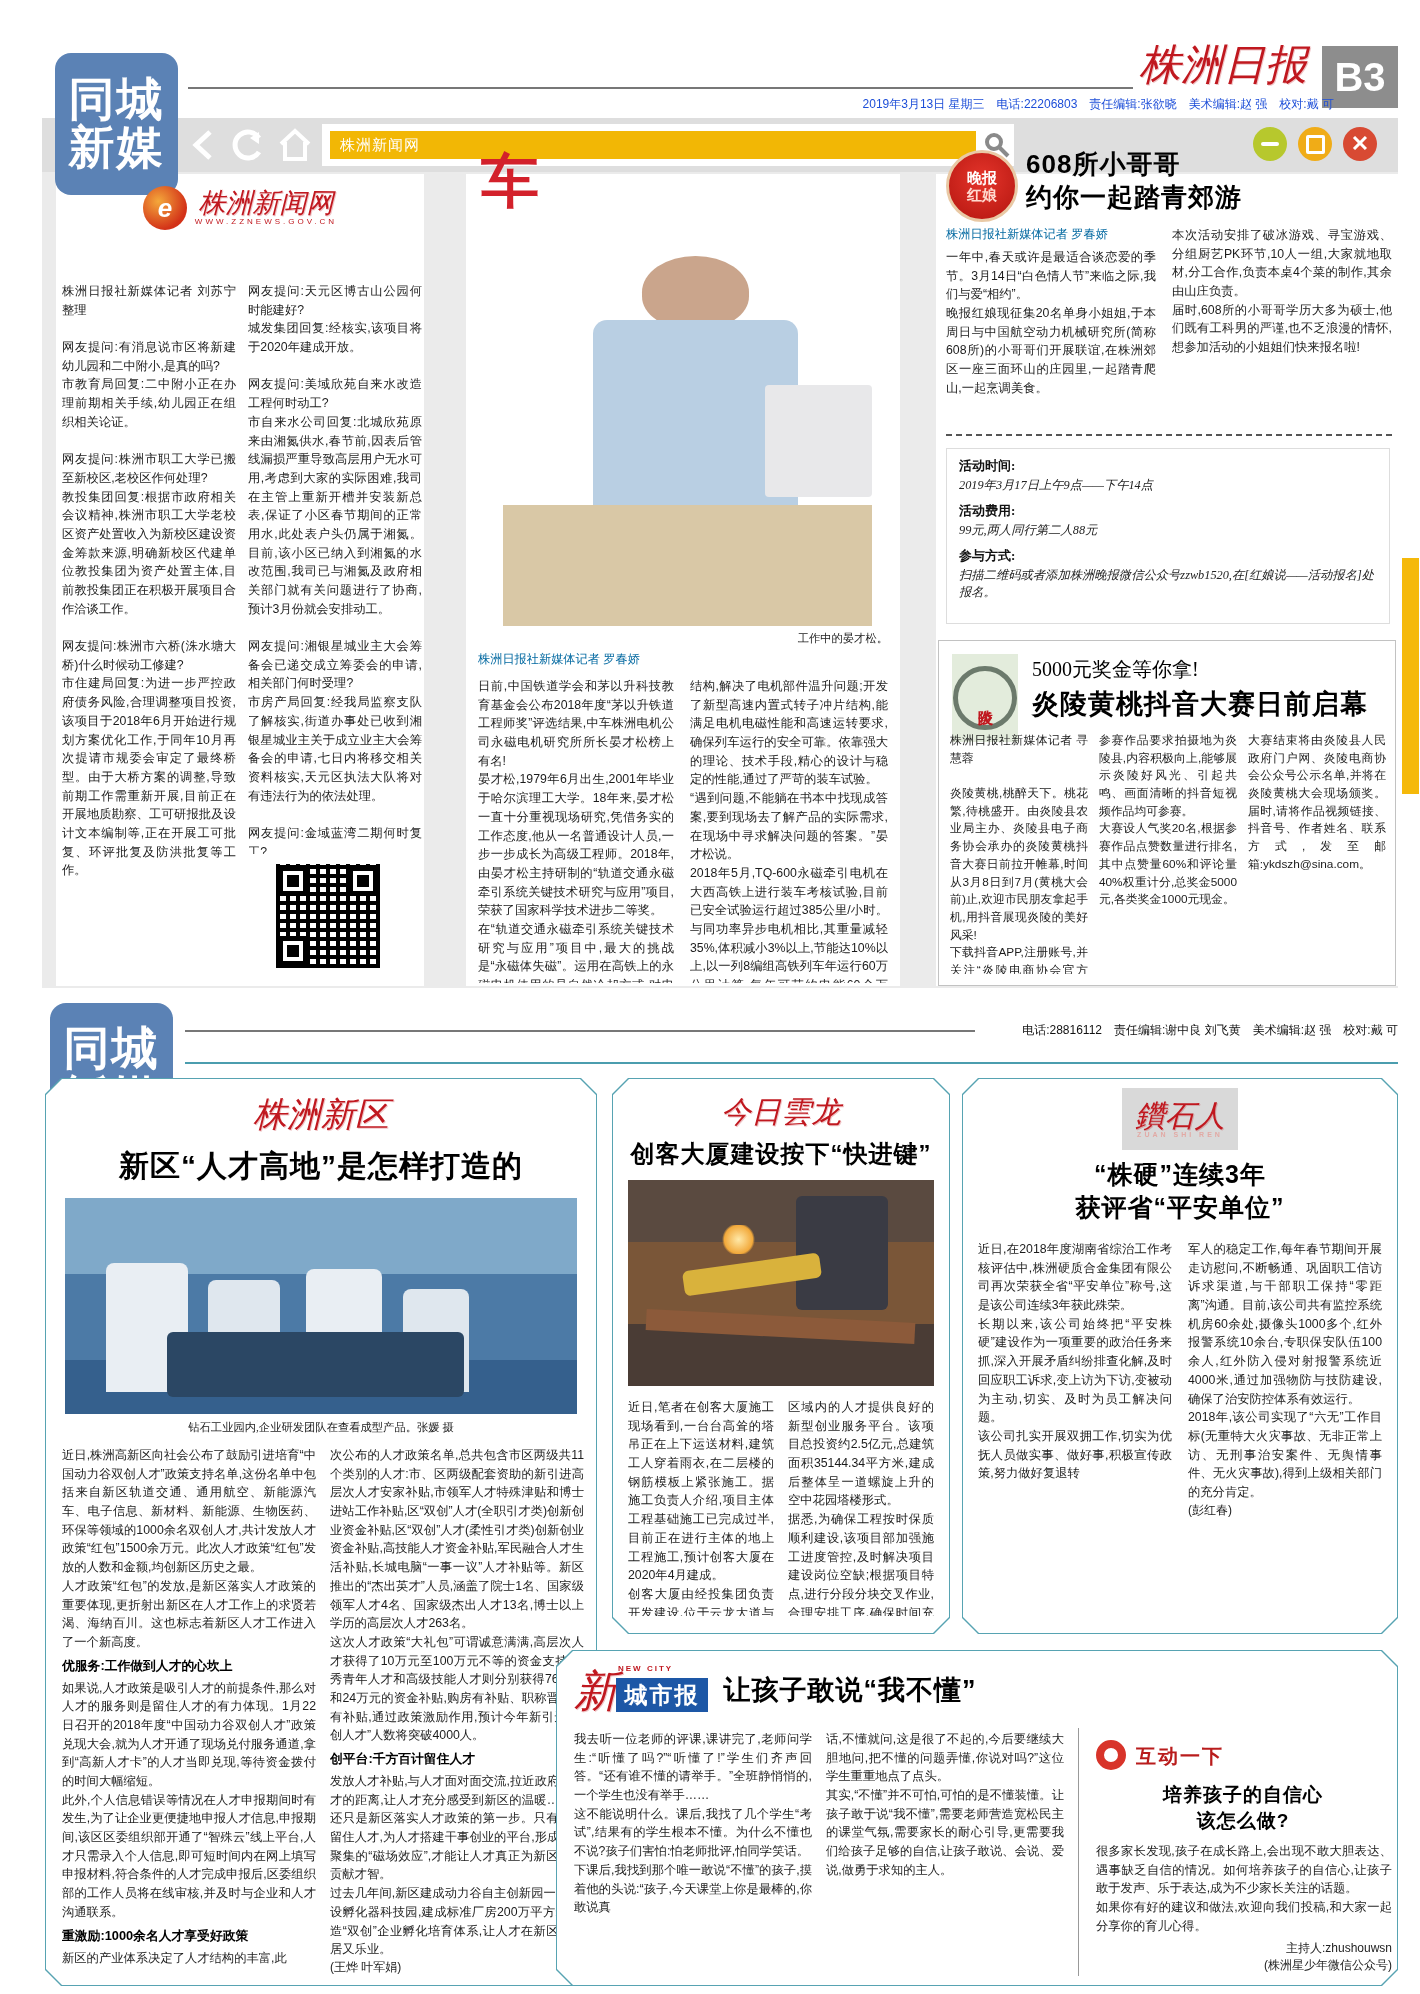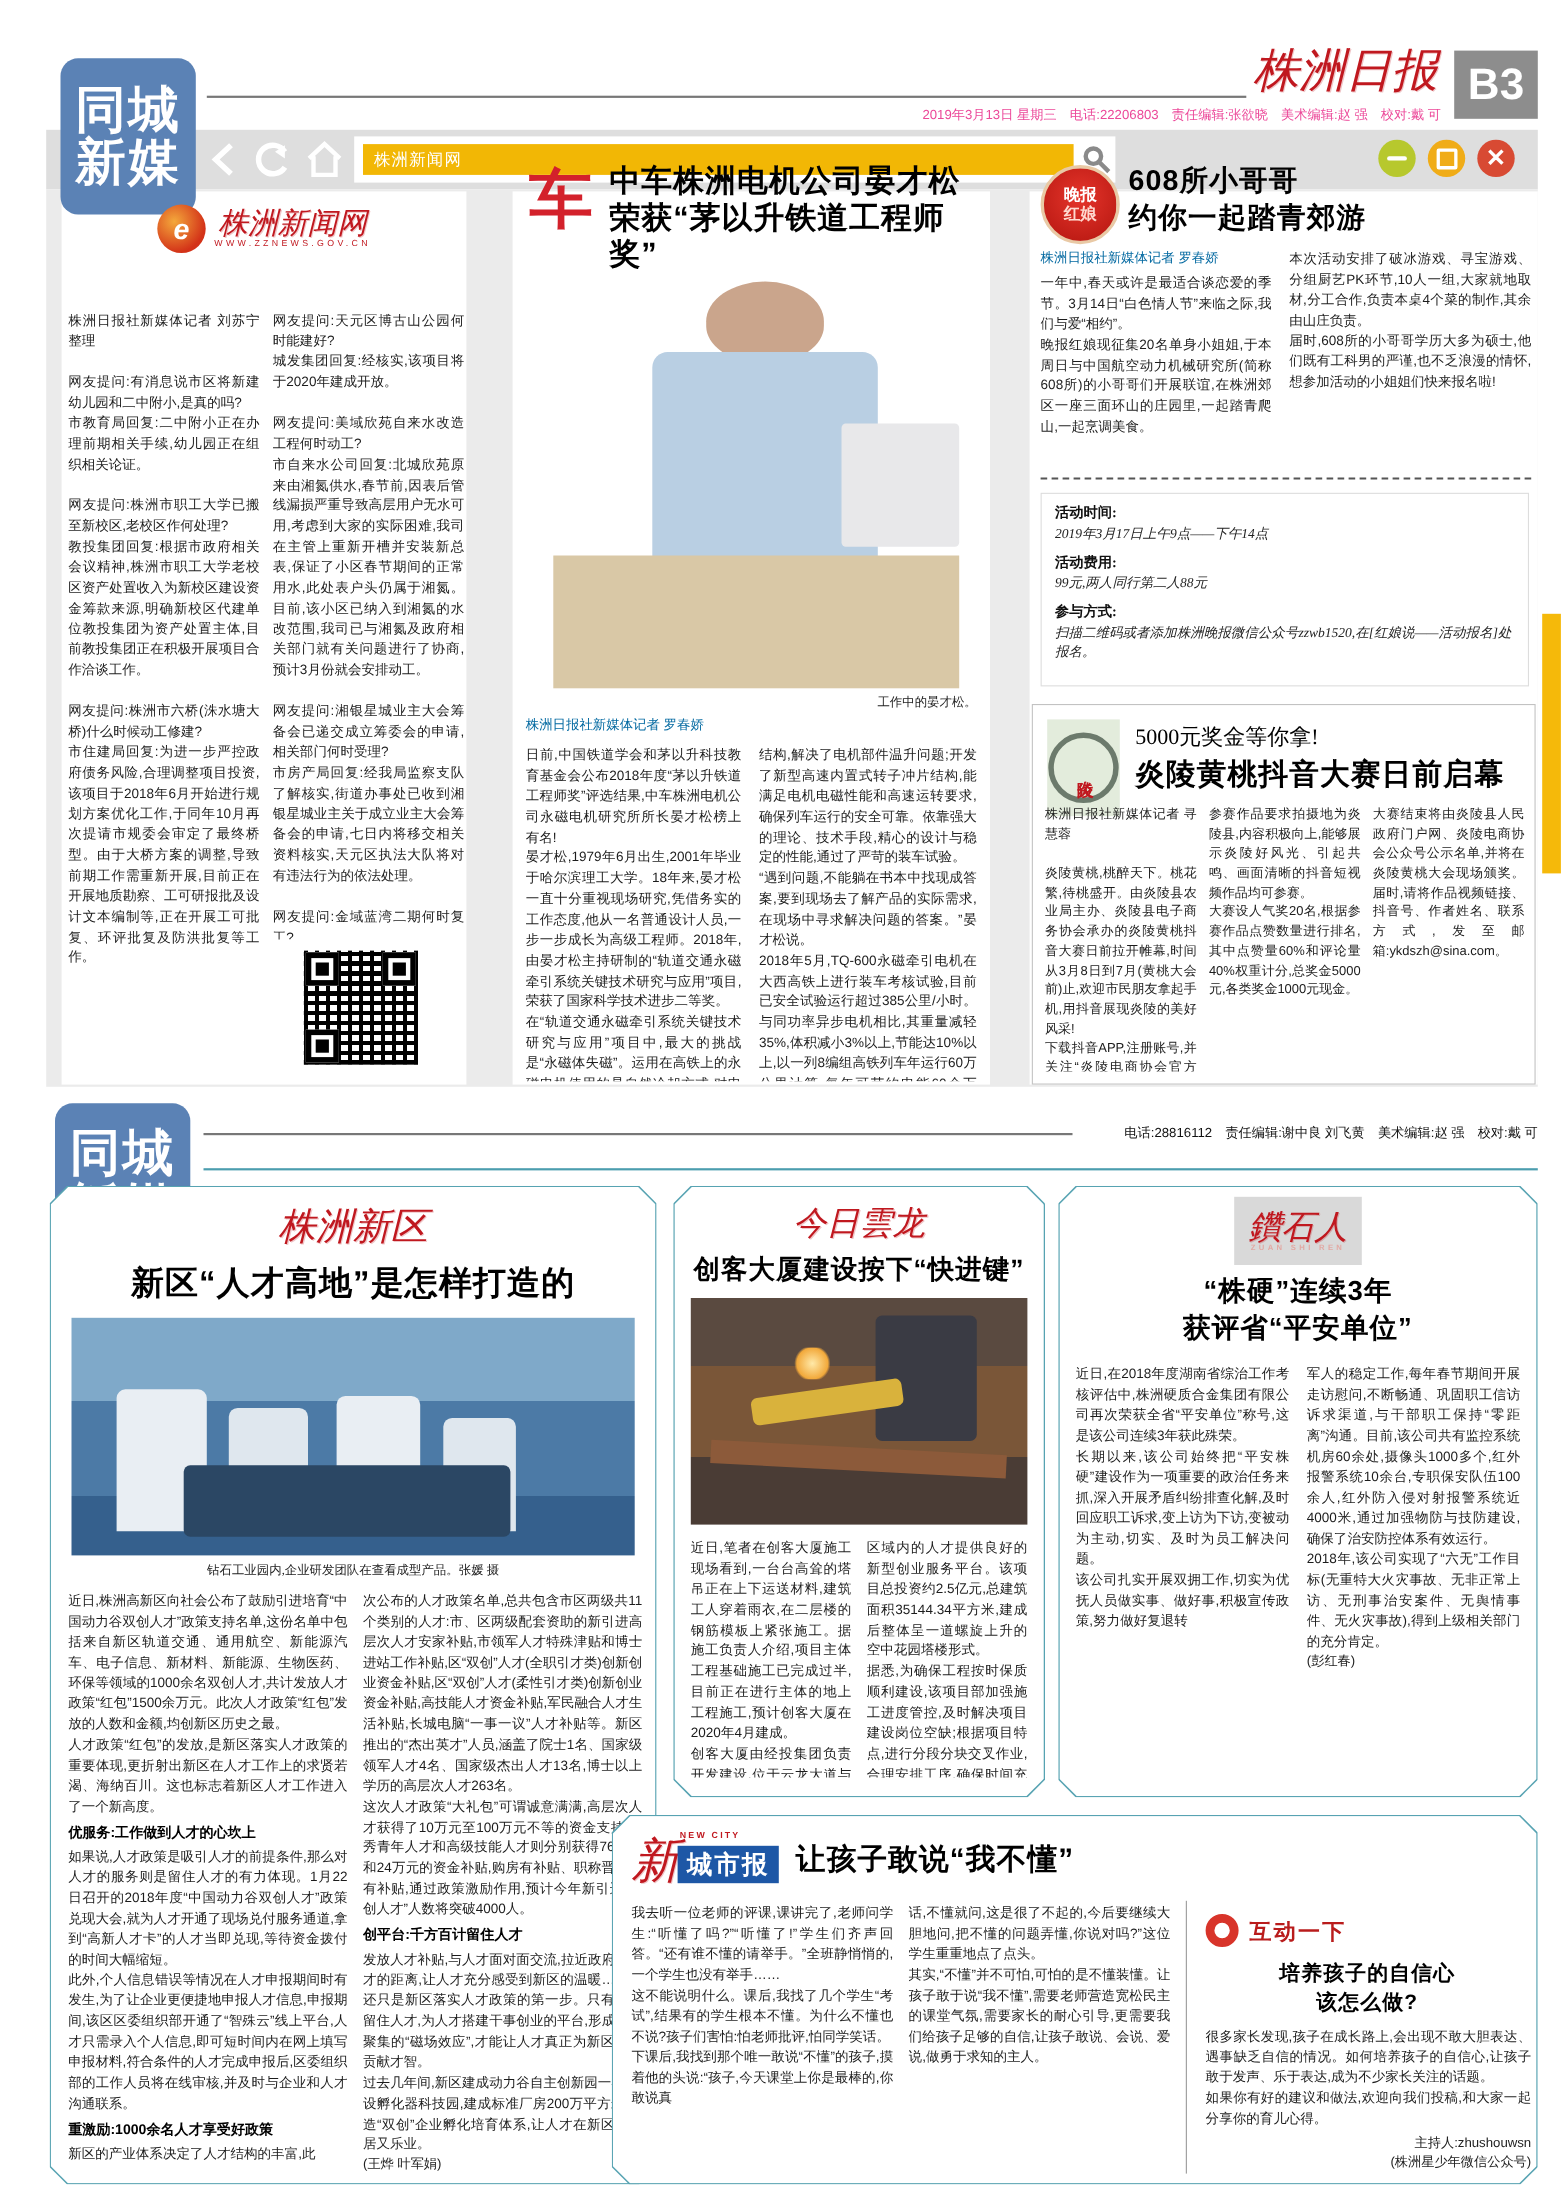--- a/index.html
+++ b/index.html
@@ -34,21 +34,21 @@
 </head>
 <body>
 
 <div id="canvas">
 
   <div class="abs" style="left:188px;top:87px;width:945px;height:2px;background:#777;"></div>
   <div class="abs brandcal" style="left:1128px;top:44px;width:190px;font-size:42px;line-height:1;">株洲日报</div>
   <div class="abs" style="left:1322px;top:46px;width:76px;height:62px;background:#8d8d8d;display:flex;align-items:center;justify-content:center;">
     <span style="color:#fff;font-size:40px;font-weight:700;font-family:'Liberation Sans',sans-serif;">B3</span>
   </div>
-  <div class="abs" style="left:520px;top:96px;width:790px;text-align:right;font-size:12px;color:#ec4899;">2019年3月13日 星期三　电话:22206803　责任编辑:张欲晓　美术编辑:赵 强　校对:戴 可</div>
+  <div class="abs" style="left:544px;top:96px;width:790px;text-align:right;font-size:12px;color:#1d4ed8;">2019年3月13日 星期三　电话:22206803　责任编辑:张欲晓　美术编辑:赵 强　校对:戴 可</div>
 
   <div class="abs" style="left:42px;top:118px;width:1356px;height:54px;background:#dedede;"></div>
 
   <svg class="abs" style="left:188px;top:126px;" width="30" height="38" viewBox="0 0 30 38">
     <polyline points="22,6 8,19 22,32" fill="none" stroke="#fff" stroke-width="5"></polyline>
   </svg>
   <svg class="abs" style="left:230px;top:126px;" width="36" height="38" viewBox="0 0 36 38">
     <path d="M29 12 A13 13 0 1 0 29 26" fill="none" stroke="#fff" stroke-width="5"></path>
     <polygon points="29,6 29,18 20,12" fill="#fff"></polygon>
   </svg>
@@ -114,24 +114,20 @@
 网友提问:金域蓝湾二期何时复工?
 市房产局回复:该项目系施工方因工程建设纠纷向法院起诉了开发商导致工程停工,开发商将承担相应责任。合同约定是6月30日交付,开发商目前正在积极与银行和施工方协调,尽早达成共识,尽快恢复施工。</div>
   <div class="abs qr" style="left:276px;top:864px;width:104px;height:104px;">
     <div class="fp" style="left:2px;top:2px;"></div>
     <div class="fp" style="right:2px;top:2px;"></div>
     <div class="fp" style="left:2px;bottom:2px;"></div>
   </div>
 
   <div class="abs" style="left:478px;top:150px;width:64px;height:64px;display:flex;align-items:center;justify-content:center;color:#d3212b;font-size:58px;font-weight:900;font-family:'Liberation Serif',serif;">
     <span>车</span>
-  </div>
-  <div class="abs hl" style="left:554px;top:148px;width:344px;font-size:28px;line-height:1.18;">
-    <div>中车株洲电机公司晏才松</div>
-    <div>荣获“茅以升铁道工程师奖”</div>
   </div>
   <div class="abs photo" style="left:478px;top:224px;width:410px;height:402px;background:
        linear-gradient(100deg,#9cba49 0 18%,transparent 18%),
        linear-gradient(180deg,#c9d8e4 0 55%,#cbb globalen 0),
        linear-gradient(180deg,#c3d3e2 0 52%,#d8c7a4 52% 78%,#b9b4ac 78%);">
     <div style="position:absolute;left:40%;top:8%;width:26%;height:18%;border-radius:50% 50% 45% 45%;background:#caa58c;"></div>
     <div style="position:absolute;left:28%;top:24%;width:50%;height:52%;border-radius:14px;background:#b9cfe3;"></div>
     <div style="position:absolute;left:70%;top:40%;width:26%;height:28%;background:#e8e8ea;border-radius:4px;"></div>
     <div style="position:absolute;left:6%;top:70%;width:90%;height:30%;background:#d9c8a6;"></div>
   </div>

